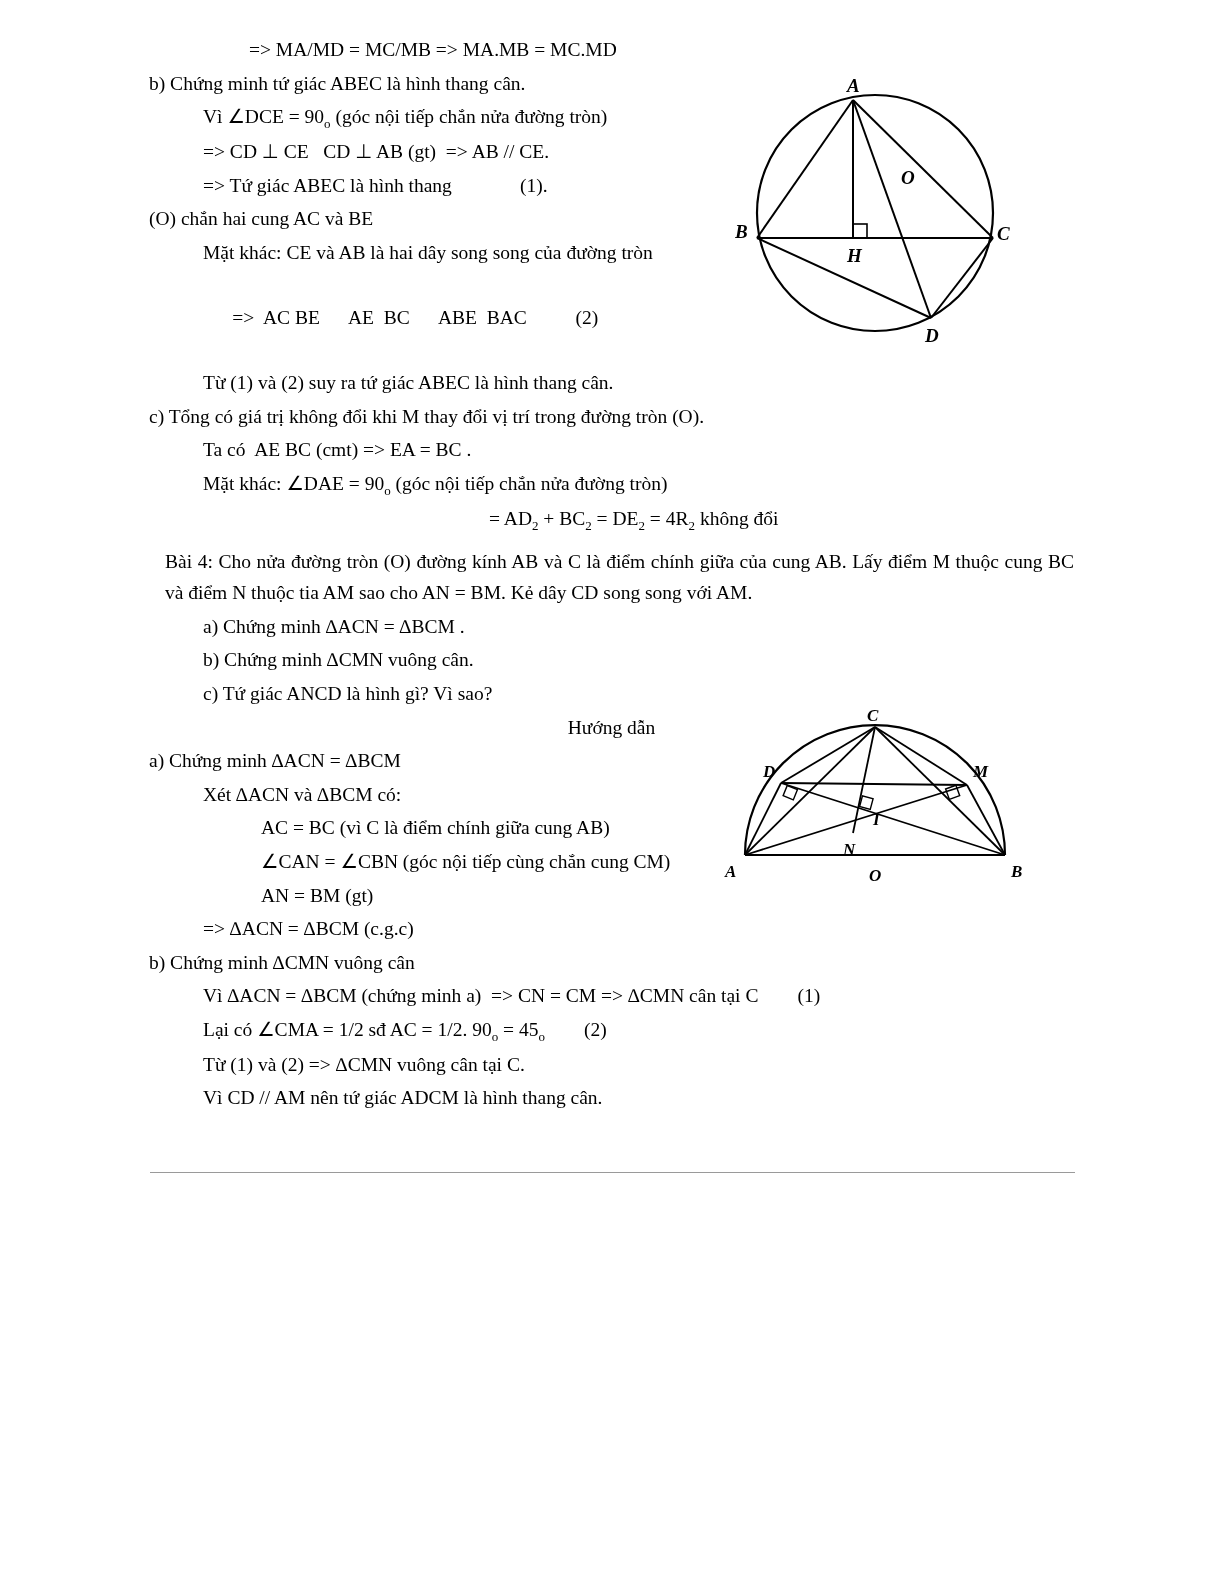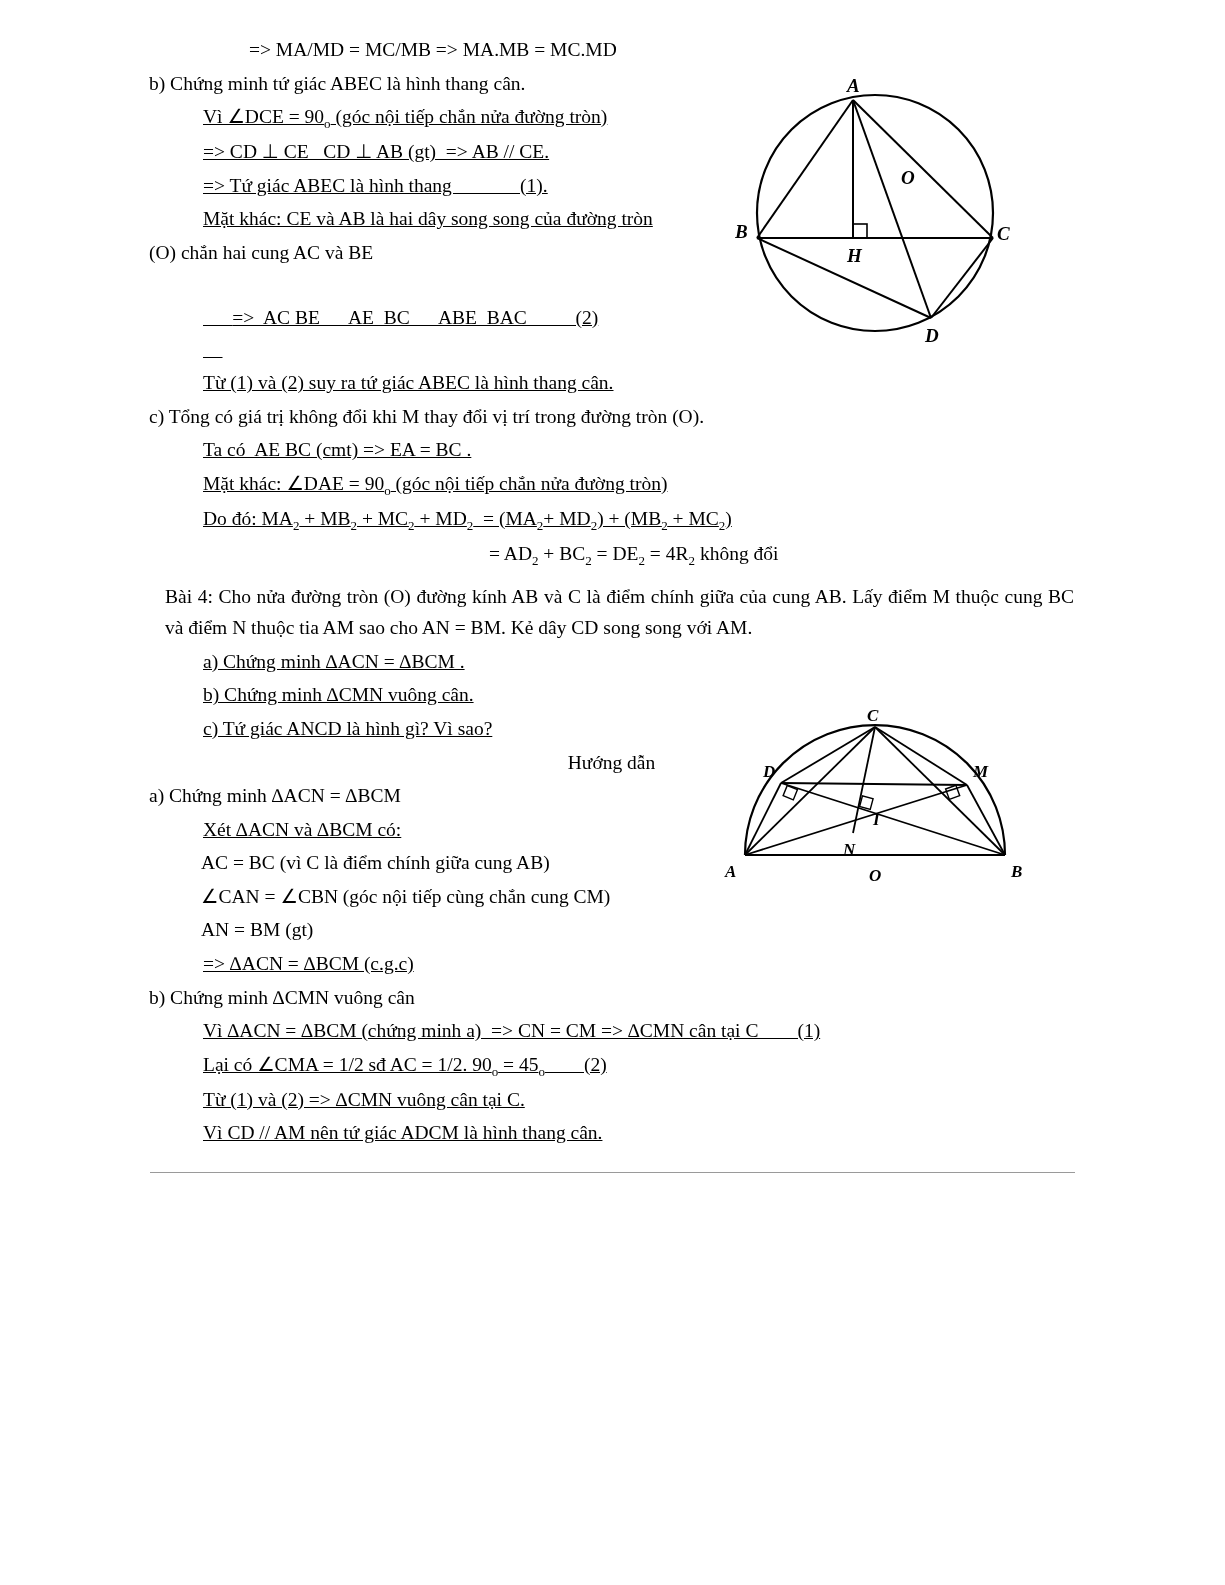--- a/index.html
+++ b/index.html
@@ -25,22 +25,22 @@
     top: 34px;
     width: 925px;
   }
   .line {
     font-size: 19.5px;
     line-height: 1.62;
     margin: 0 0 2px 0;
     white-space: pre-wrap;
   }
   .indent-0 { margin-left: 0; }
-  .indent-1 { margin-left: 54px; text-decoration: underline; }
-  .indent-2 { margin-left: 52px; }
+  .indent-1 { margin-left: 54px; }
+  .indent-2 { margin-left: 112px; }
   .indent-center { text-align: center; }
   .narrow { width: 560px; }
   .just { text-align: justify; text-justify: inter-word; }
   .sub { font-size: 13px; vertical-align: sub; }
   .fig {
     position: absolute;
   }
   .fig1 { left: 735px; top: 78px; }
   .fig2 { left: 715px; top: 705px; }
   .hr {
@@ -121,37 +121,36 @@
     <p class="line" style="margin-left:100px;">=&gt; MA/MD = MC/MB =&gt; MA.MB = MC.MD</p>
 
     <p class="line indent-0">b) Chứng minh tứ giác ABEC là hình thang cân.</p>
 
     <p class="line indent-1 narrow">Vì ∠DCE = 90<span class="sub">o</span> (góc nội tiếp chắn nửa đường tròn)</p>
 
     <p class="line indent-1 narrow">=&gt; CD ⊥ CE   CD ⊥ AB (gt)  =&gt; AB // CE.</p>
 
     <p class="line indent-1 narrow">=&gt; Tứ giác ABEC là hình thang              (1).</p>
 
+    <p class="line indent-0">(O) chắn hai cung AC và BE</p>
+
     <p class="line indent-1 narrow just">Mặt khác: CE và AB là hai dây song song của đường tròn</p>
-
-    <p class="line indent-0">(O) chắn hai cung AC và BE</p>
 
     <p class="line indent-1 narrow">
       <span>=&gt;  AC BE      AE  BC      ABE  BAC          (2)</span>
     </p>
 
     <p class="line indent-1 narrow">Từ (1) và (2) suy ra tứ giác ABEC là hình thang cân.</p>
 
     <p class="line indent-0">c) Tổng có giá trị không đổi khi M thay đổi vị trí trong đường tròn (O).</p>
 
     <p class="line indent-1">Ta có  AE BC (cmt) =&gt; EA = BC .</p>
 
     <p class="line indent-1">Mặt khác: ∠DAE = 90<span class="sub">o</span> (góc nội tiếp chắn nửa đường tròn)</p>
 
-    <p class="line indent-1">Do đó: MA<span class="sub">2</span> + MB<span class="sub">2</span> + MC<span class="sub">2</span> + MD<span class="sub">2</span>  = (MA<span class="sub">2</span>+ MD<span class="sub">2</span>) + (MB<span class="sub">2</span> + MC<span class="sub">2</span>)</p>
 
     <p class="line" style="margin-left:340px;">= AD<span class="sub">2</span> + BC<span class="sub">2</span> = DE<span class="sub">2</span> = 4R<span class="sub">2</span> không đổi</p>
 
     <p class="line indent-0 just" style="margin-top:10px;margin-left:16px;">Bài 4: Cho nửa đường tròn (O) đường kính AB và C là điểm chính giữa của cung AB. Lấy điểm M thuộc cung BC và điểm N thuộc tia AM sao cho AN = BM. Kẻ dây CD song song với AM.</p>
 
     <p class="line indent-1">a) Chứng minh ∆ACN = ∆BCM .</p>
 
     <p class="line indent-1">b) Chứng minh ∆CMN vuông cân.</p>
 
     <p class="line indent-1">c) Tứ giác ANCD là hình gì? Vì sao?</p>

